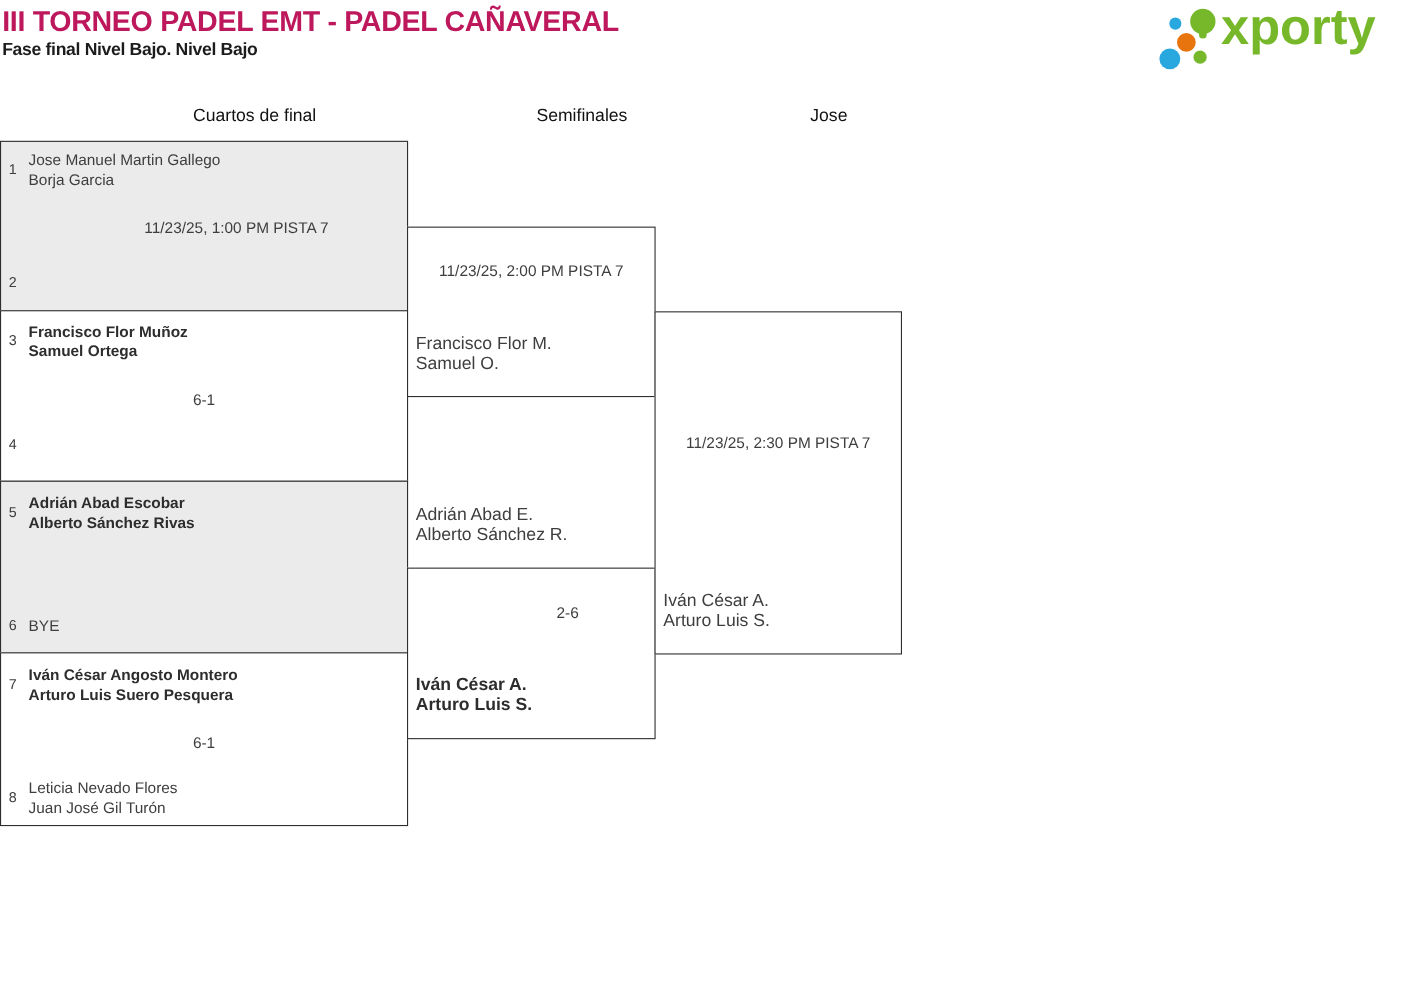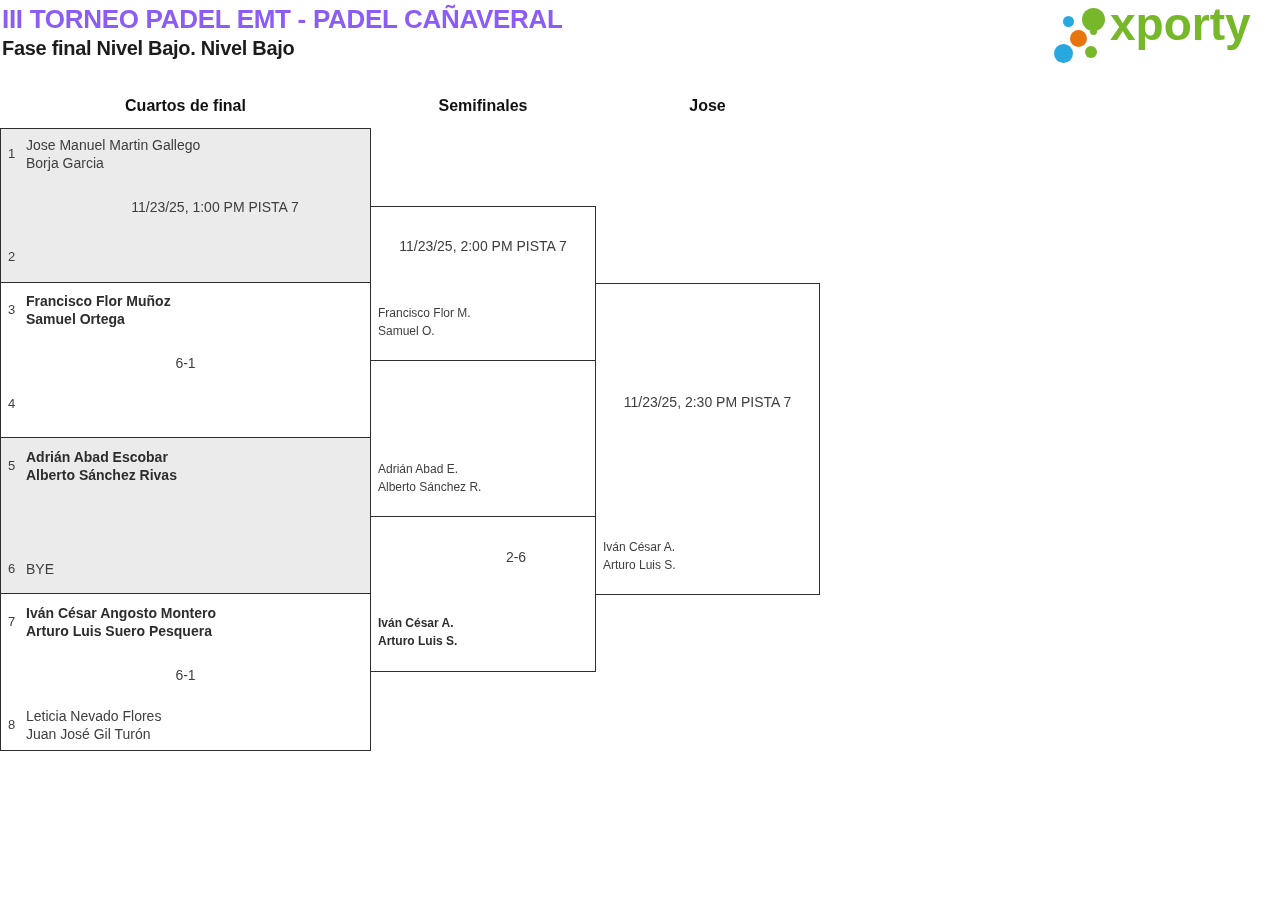--- a/index.html
+++ b/index.html
@@ -1,41 +1,41 @@
 <!DOCTYPE html>
 <html><head>
 <meta charset="utf-8">
 <style>
   html,body{margin:0;padding:0;background:#ffffff;}
   body{font-family:"Liberation Sans","DejaVu Sans",sans-serif;color:#3e3e3e;}
   #canvas{position:relative;width:1280px;height:916px;background:#ffffff;overflow:hidden;}
 
   
-  .title{position:absolute;left:2px;top:4px;font-size:26px;font-weight:bold;color:#8b5cf6;letter-spacing:-0.3px;white-space:nowrap;}
-  .subtitle{position:absolute;left:2px;top:37px;font-size:20px;font-weight:bold;color:#1c1c1c;letter-spacing:-0.3px;white-space:nowrap;}
+  .title{position:absolute;left:2px;top:4px;font-size:26px;font-weight:bold;color:#be185d;letter-spacing:-0.3px;white-space:nowrap;}
+  .subtitle{position:absolute;left:2px;top:37px;font-size:16px;font-weight:bold;color:#1c1c1c;letter-spacing:-0.3px;white-space:nowrap;}
 
   
   .logo{position:absolute;left:1050px;top:5px;width:230px;height:62px;cursor:pointer;}
   .dot{position:absolute;border-radius:50%;}
   .logo-text{position:absolute;left:60px;top:-8px;font-size:46px;font-weight:bold;color:#76b82a;letter-spacing:0px;}
 
   
-  .col-header{position:absolute;top:97px;text-align:center;font-size:16px;font-weight:bold;color:#111111;}
+  .col-header{position:absolute;top:97px;text-align:center;font-size:16px;font-weight:normal;color:#111111;padding-left:46px;}
 
   
   .box{position:absolute;box-sizing:border-box;border:1px solid #2e2e2e;background:#ffffff;}
   .box.gray{background:#ebebeb;}
 
   
   .team{position:absolute;display:flex;align-items:center;gap:8px;font-size:14px;line-height:18px;color:#3e3e3e;}
   .team .seed{min-width:10px;font-size:13px;color:#3e3e3e;font-weight:normal;}
   .team .names .line{line-height:18px;white-space:nowrap;}
   .team.winner .names .line{font-weight:bold;color:#2d2d2d;}
 
-  .adv{position:absolute;font-size:12px;line-height:18px;color:#3e3e3e;}
+  .adv{position:absolute;font-size:16px;line-height:18px;color:#3e3e3e;}
   .adv .line{white-space:nowrap;}
   .adv.winner .line{font-weight:bold;color:#2d2d2d;}
 
   
   .info{position:absolute;text-align:center;font-size:14px;line-height:18px;color:#3e3e3e;white-space:nowrap;}
 </style>
 </head>
 <body>
 
 <div id="canvas">

